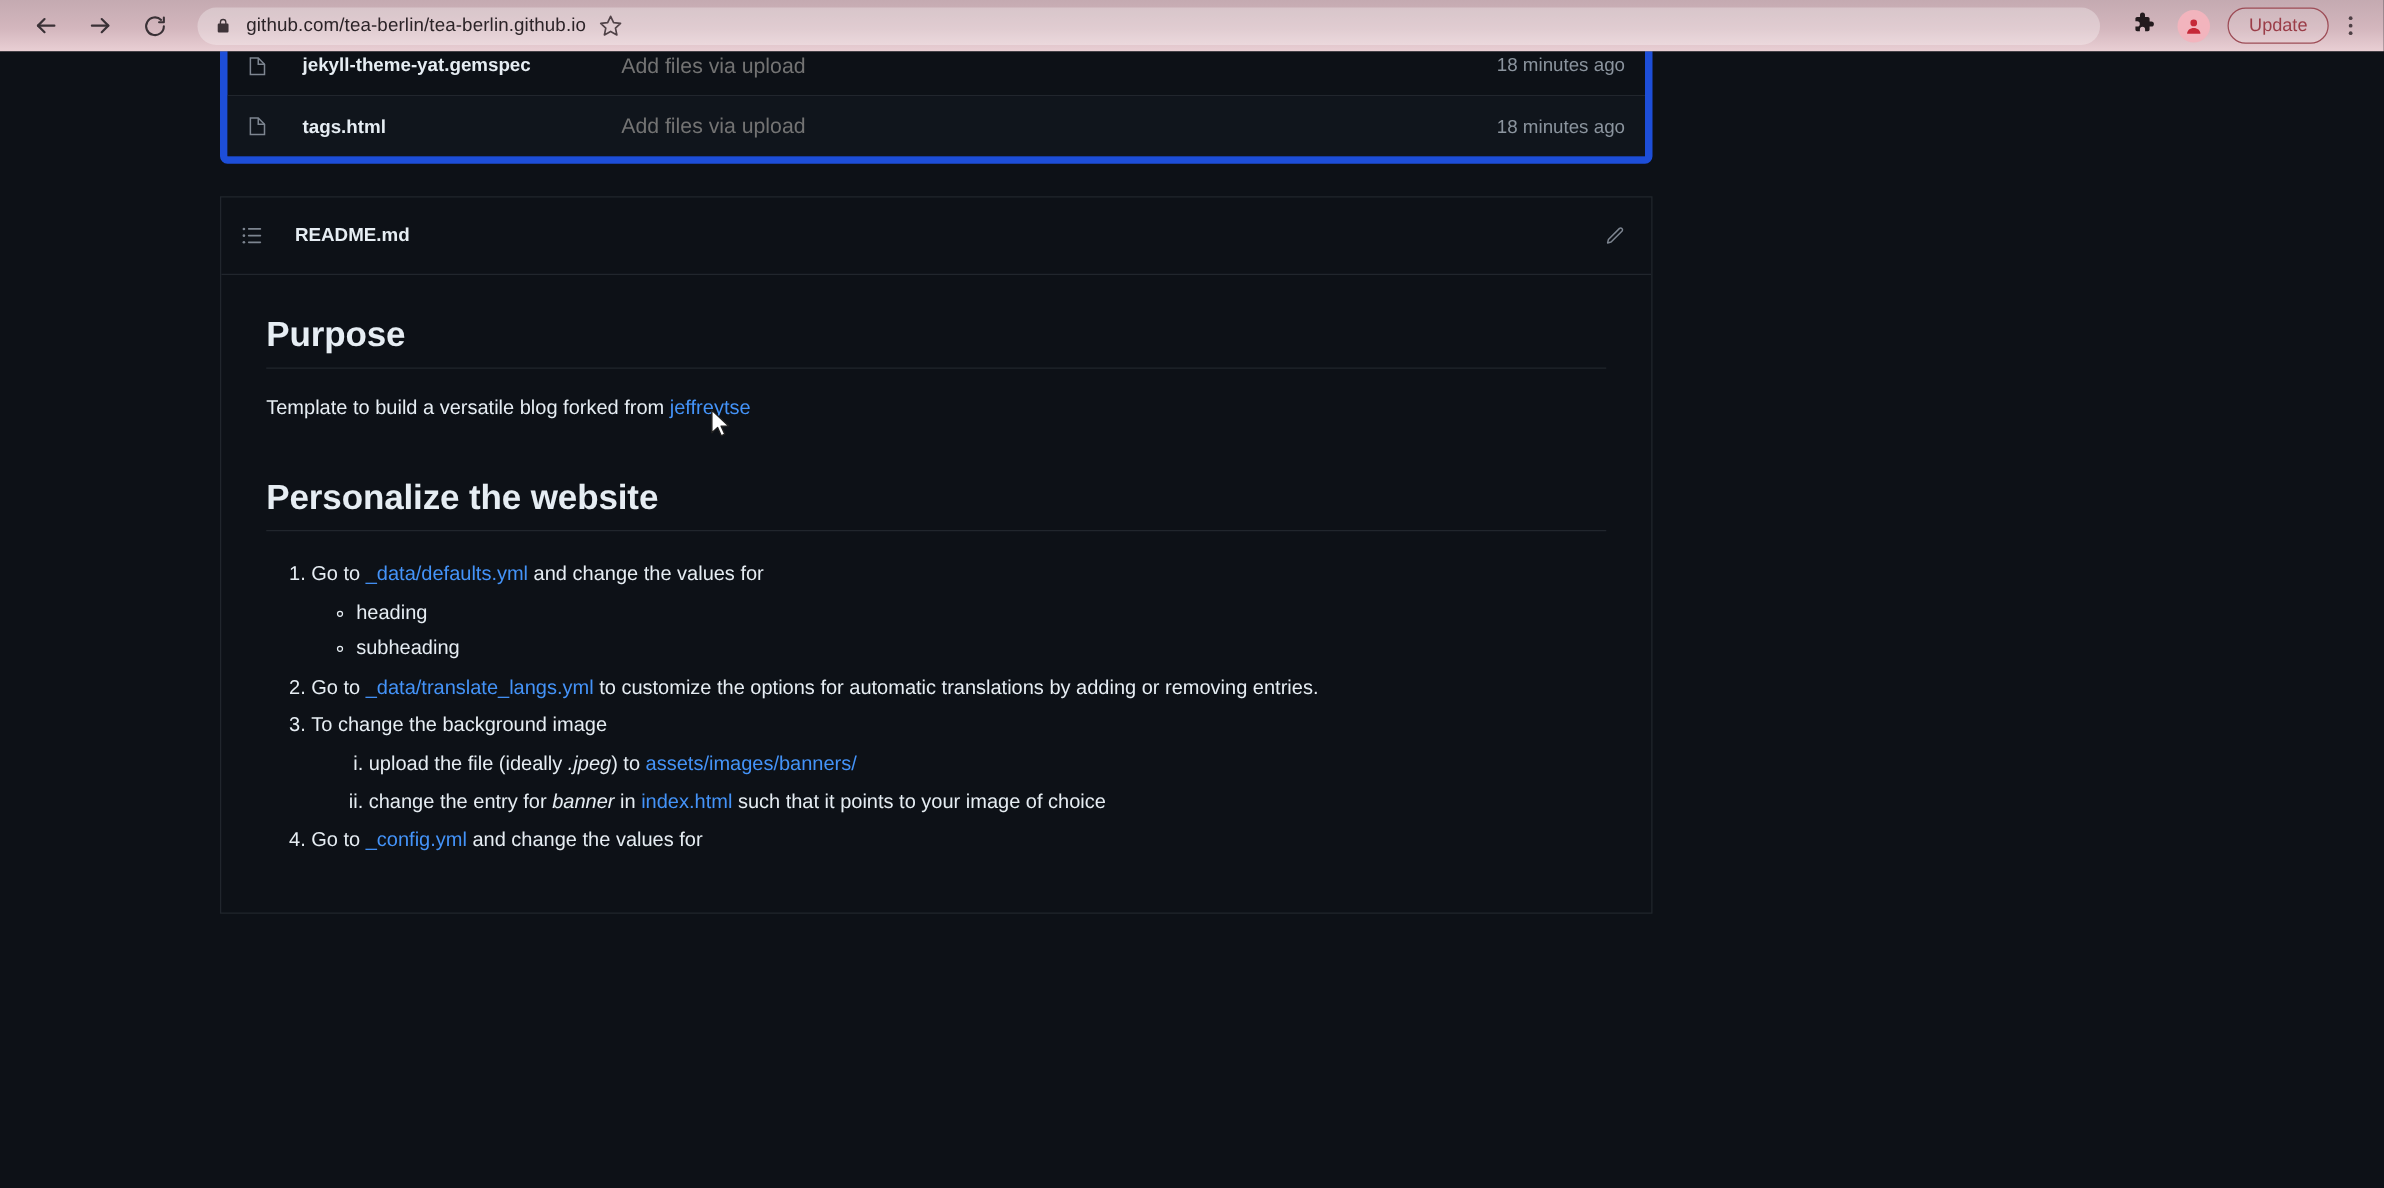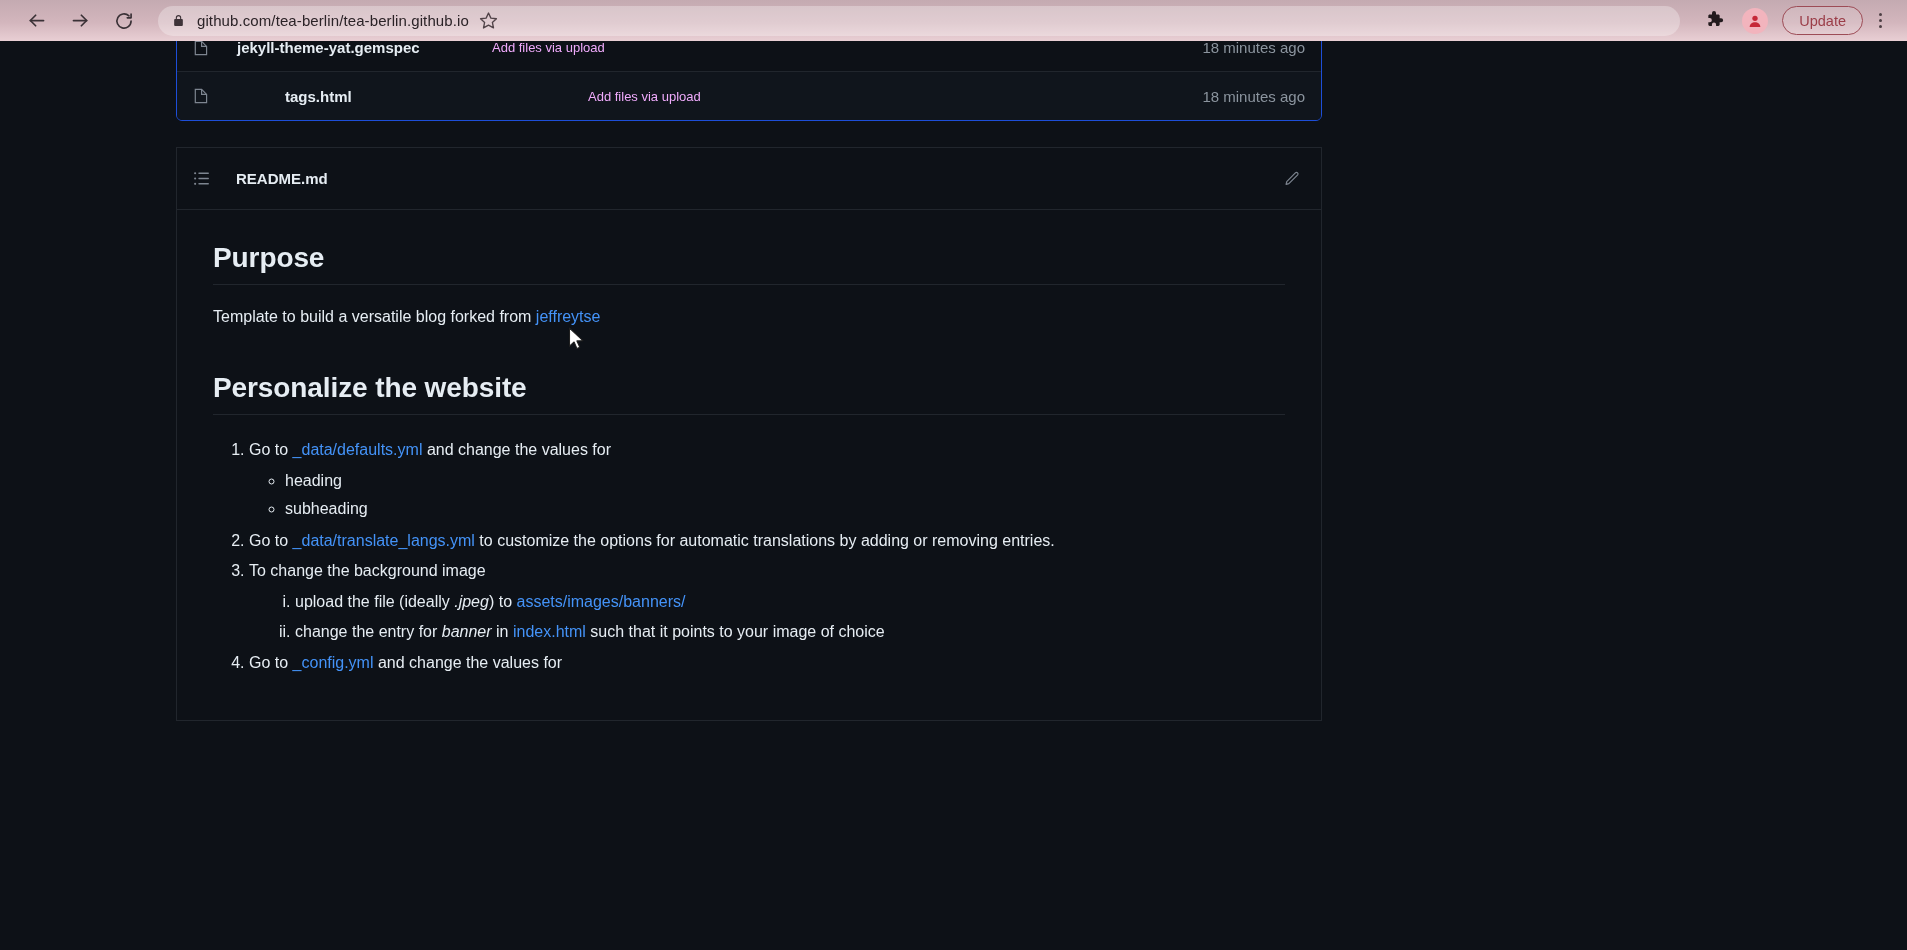--- a/index.html
+++ b/index.html
@@ -104,54 +104,54 @@
 
   #content-column {
     position: absolute;
     left: 176px;
     top: -18px;
     width: 1146px;
   }
 
   
   #file-list {
-    border: 1px solid #1d4ed8;
+    border: 6px solid #1d4ed8;
     border-radius: 6px;
     overflow: hidden;
     background: #0d1117;
   }
   .file-row {
     display: flex;
     align-items: center;
     height: 48px;
     padding: 0 16px;
     border-bottom: 1px solid #21262d;
   }
-  .file-row:last-child { border-bottom: none; gap: 48px; }
+  .file-row:last-child { border-bottom: none; }
   .file-row.alt { background: #10151c; }
   .file-icon {
     width: 22px; flex: 0 0 auto;
     color: #7d8590;
     display: flex; align-items: center; justify-content: flex-start;
   }
   .file-name {
     flex: 0 0 auto;
     width: 277px;
     font-size: 15px;
     font-weight: bold;
     color: #e6edf3;
     padding-left: 22px;
     white-space: nowrap;
     overflow: hidden;
     text-overflow: ellipsis;
   }
   .file-msg {
     flex: 1 1 auto;
-    font-size: 13px;
-    color: #f0abfc;
+    font-size: 17px;
+    color: #737373;
     white-space: nowrap;
     overflow: hidden;
     text-overflow: ellipsis;
   }
   .file-time {
     flex: 0 0 auto;
     font-size: 15px;
     color: #8b949e;
     text-align: right;
     white-space: nowrap;

